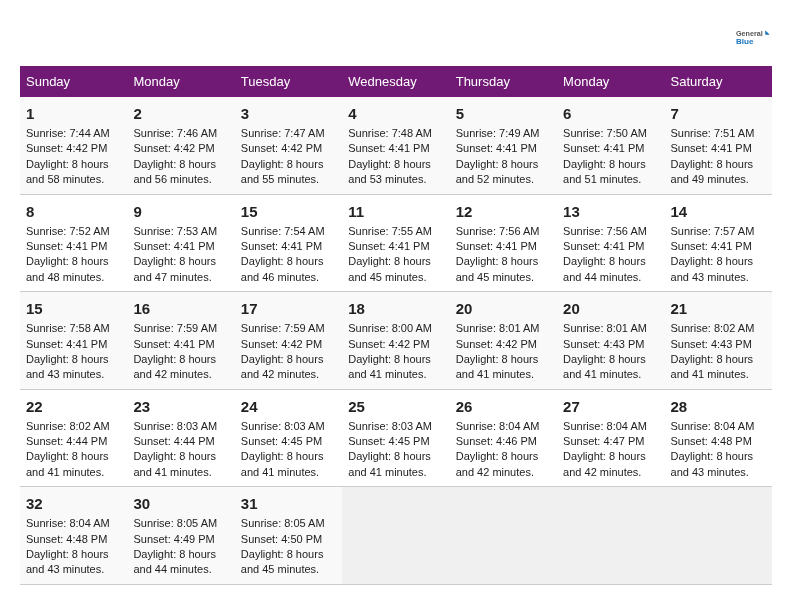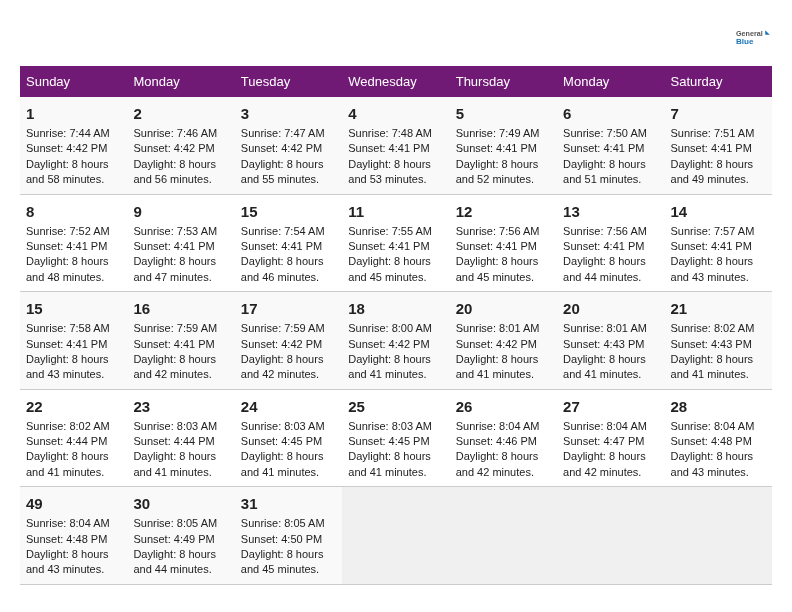--- a/index.html
+++ b/index.html
@@ -139,21 +139,21 @@
       <tr>
         <td><span class="day-num">22</span>Sunrise: 8:02 AM<br>Sunset: 4:44 PM<br>Daylight: 8 hours and 41 minutes.</td>
         <td><span class="day-num">23</span>Sunrise: 8:03 AM<br>Sunset: 4:44 PM<br>Daylight: 8 hours and 41 minutes.</td>
         <td><span class="day-num">24</span>Sunrise: 8:03 AM<br>Sunset: 4:45 PM<br>Daylight: 8 hours and 41 minutes.</td>
         <td><span class="day-num">25</span>Sunrise: 8:03 AM<br>Sunset: 4:45 PM<br>Daylight: 8 hours and 41 minutes.</td>
         <td><span class="day-num">26</span>Sunrise: 8:04 AM<br>Sunset: 4:46 PM<br>Daylight: 8 hours and 42 minutes.</td>
         <td><span class="day-num">27</span>Sunrise: 8:04 AM<br>Sunset: 4:47 PM<br>Daylight: 8 hours and 42 minutes.</td>
         <td><span class="day-num">28</span>Sunrise: 8:04 AM<br>Sunset: 4:48 PM<br>Daylight: 8 hours and 43 minutes.</td>
       </tr>
       <tr>
-        <td><span class="day-num">49</span>Sunrise: 8:04 AM<br>Sunset: 4:48 PM<br>Daylight: 8 hours and 43 minutes.</td>
+        <td><span class="day-num">32</span>Sunrise: 8:04 AM<br>Sunset: 4:48 PM<br>Daylight: 8 hours and 43 minutes.</td>
         <td><span class="day-num">30</span>Sunrise: 8:05 AM<br>Sunset: 4:49 PM<br>Daylight: 8 hours and 44 minutes.</td>
         <td><span class="day-num">31</span>Sunrise: 8:05 AM<br>Sunset: 4:50 PM<br>Daylight: 8 hours and 45 minutes.</td>
         <td class="empty-cell"></td>
         <td class="empty-cell"></td>
         <td class="empty-cell"></td>
         <td class="empty-cell"></td>
       </tr>
     </tbody>
 </table>
 

